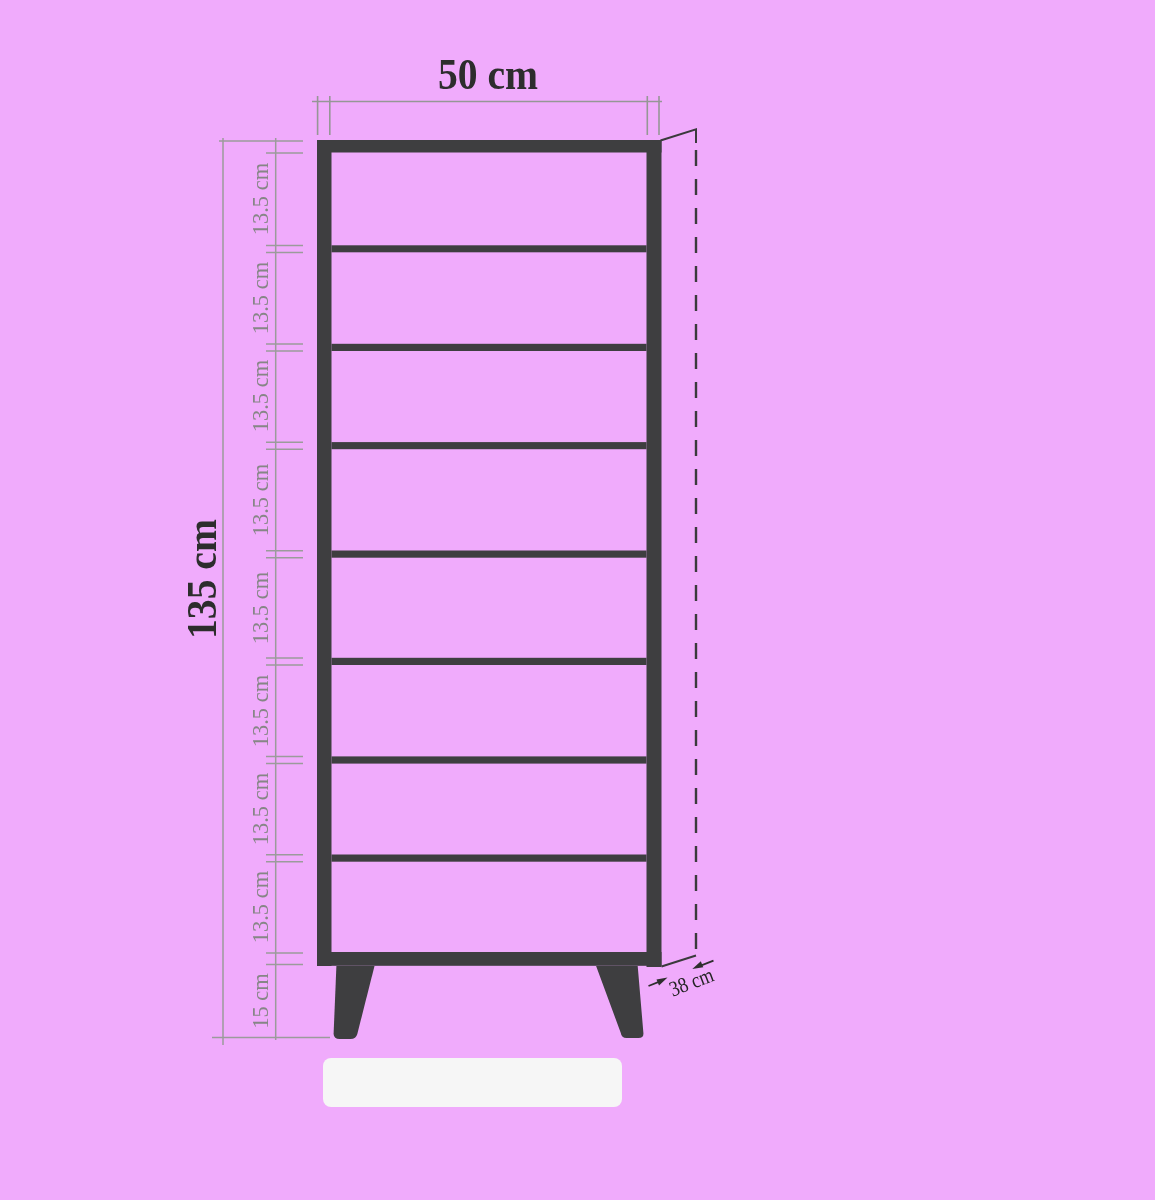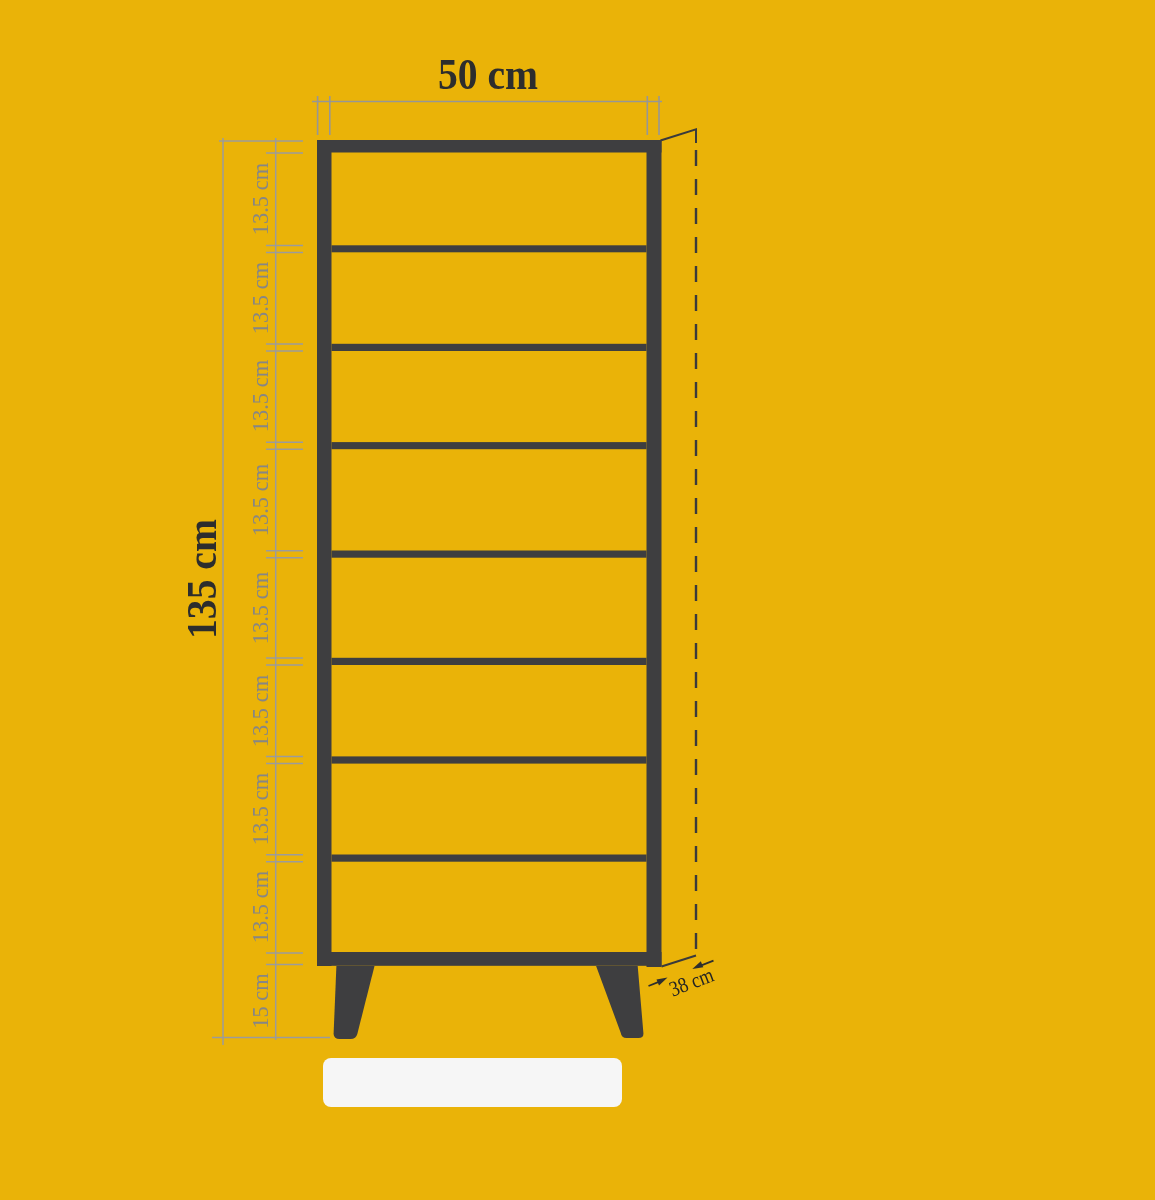--- a/index.html
+++ b/index.html
@@ -1,16 +1,16 @@
 <!DOCTYPE html>
 <html><head>
 <meta charset="utf-8">
 <style>
   html,body{margin:0;padding:0;background:#ffffff;}
-  .page{position:relative;width:1155px;height:1200px;background:#eab308;overflow:hidden;}
+  .page{position:relative;width:1155px;height:1200px;background:#f0abfc;overflow:hidden;}
   svg{display:block;}
   text{font-family:"Liberation Serif", serif;}
 </style>
 </head>
 <body>
 
 <div class="page">
 <svg width="1155" height="1200" viewBox="0 0 1155 1200" xmlns="http://www.w3.org/2000/svg">
 
   <rect x="323" y="1058" width="299" height="49" rx="8" fill="#f6f6f6"></rect>

